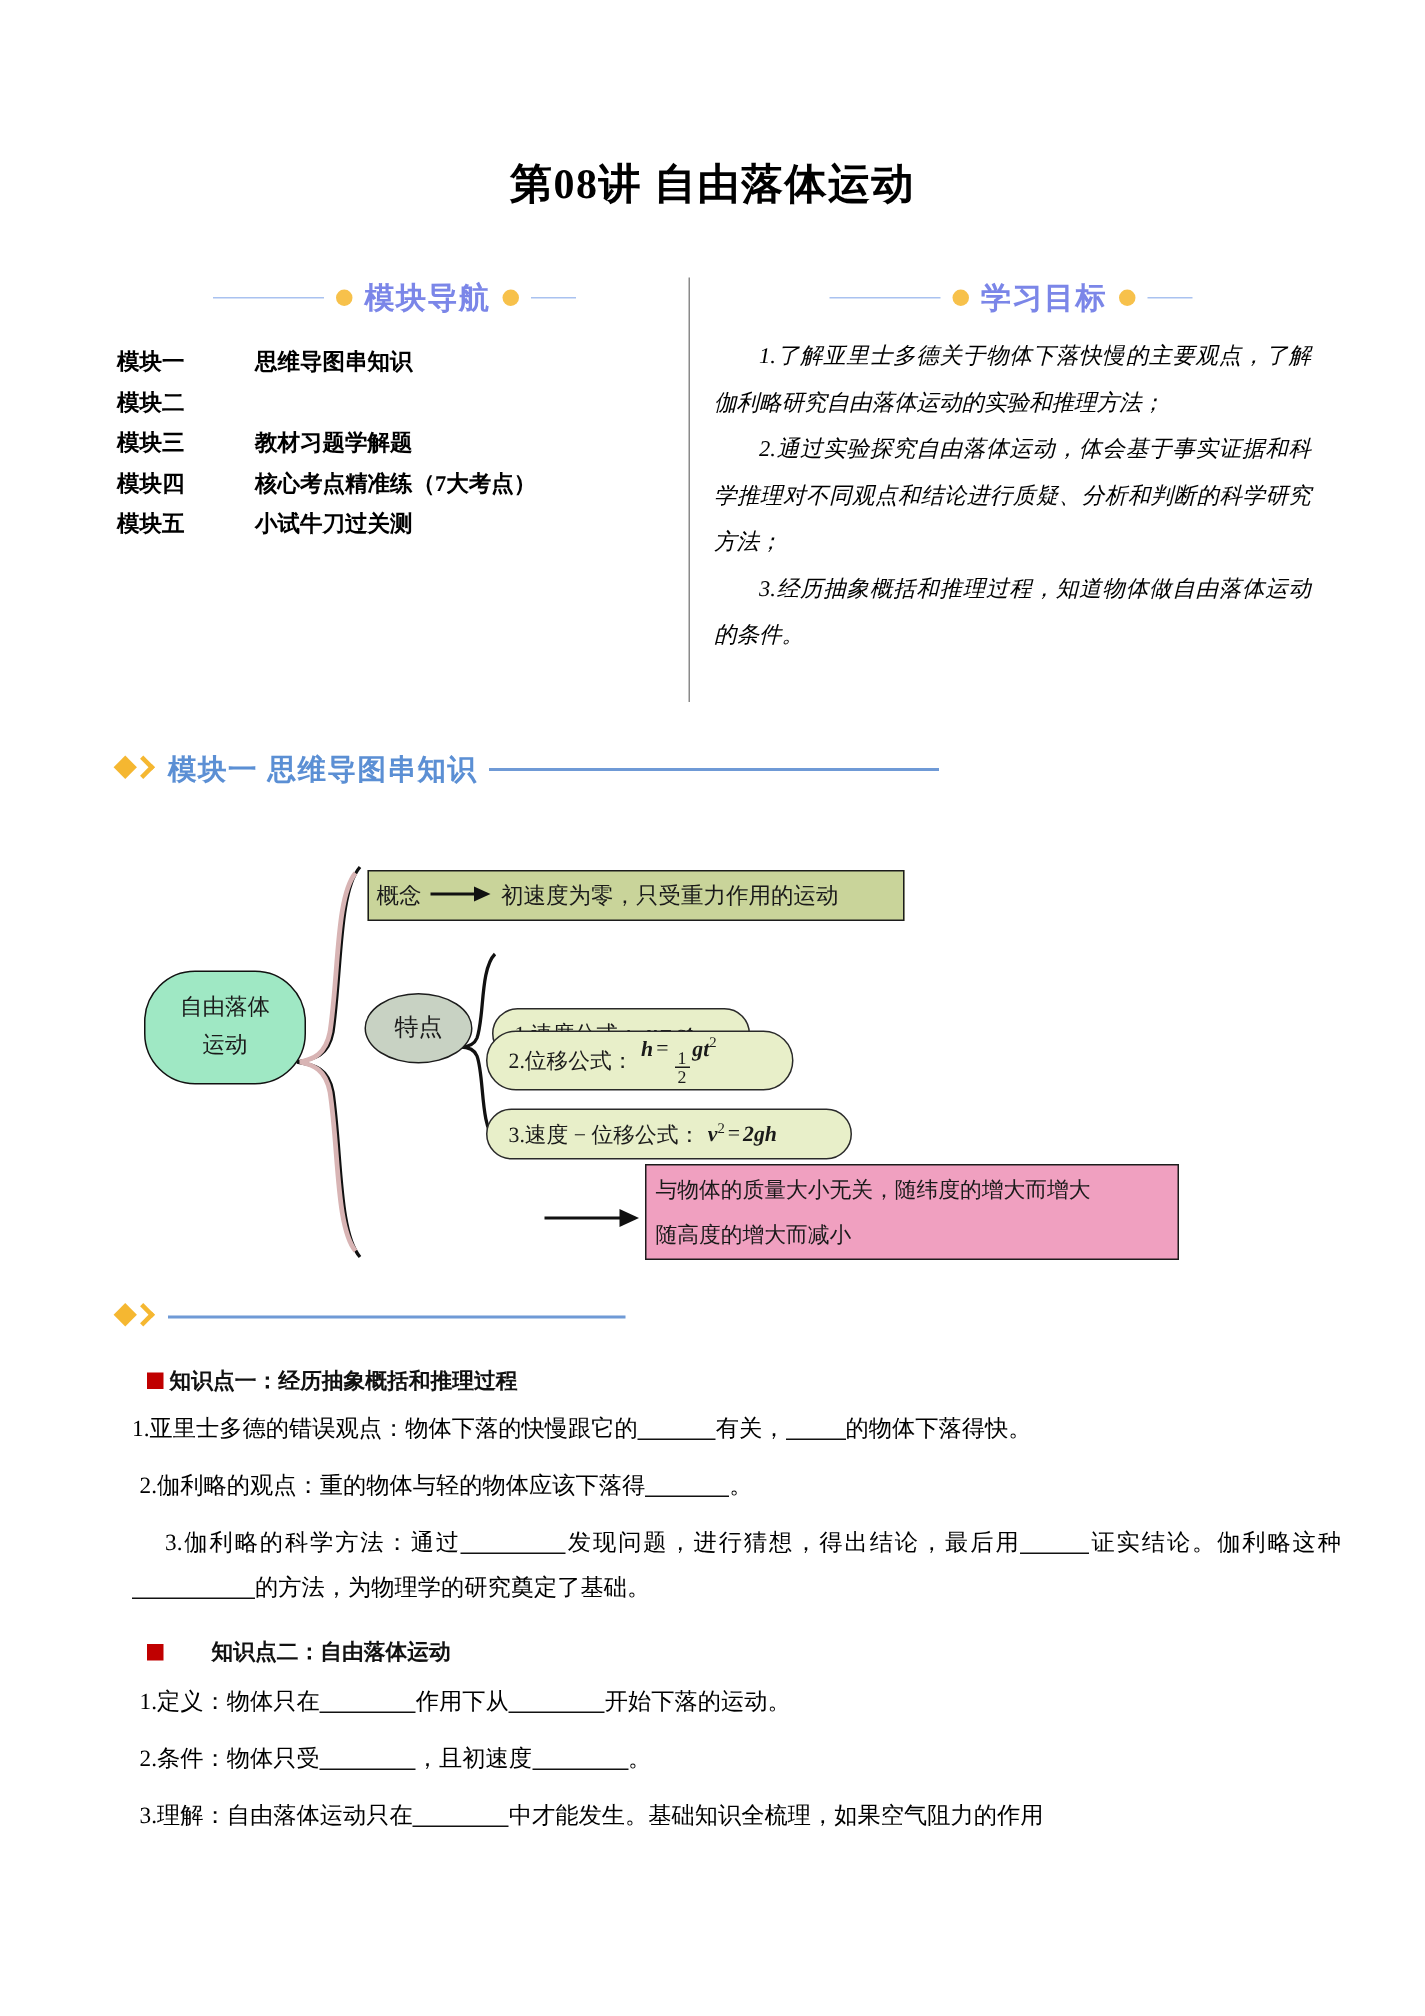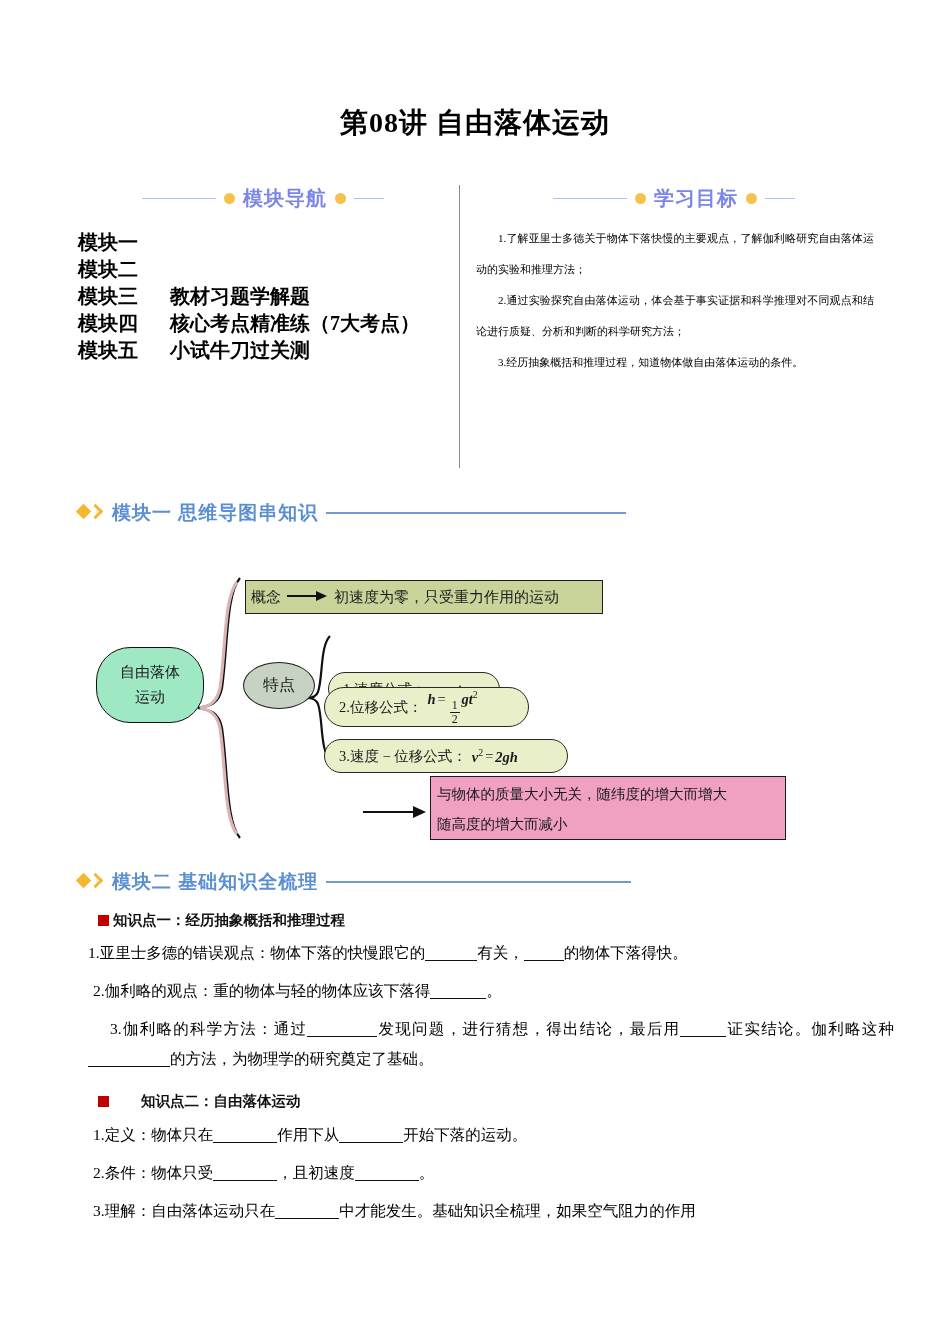--- a/index.html
+++ b/index.html
@@ -43,29 +43,30 @@
     width:11px;height:11px;border-radius:50%;background:#f7c14b;flex:0 0 auto;
   }
   .banner .btxt{
     font-family:"Liberation Sans","DejaVu Sans",sans-serif;
     font-size:20px;font-weight:bold;color:#7b86e8;letter-spacing:1px;
     white-space:nowrap;
   }
 
   
   .mod-list{margin-top:16px;}
-  .mod-row{display:flex;font-size:20px;font-weight:bold;line-height:27px;}
+  .mod-row{display:flex;font-size:15px;font-weight:bold;line-height:27px;}
   .mod-key{width:92px;flex:0 0 92px;}
   .mod-val{flex:1;}
 
   
   .goals{margin-top:10px;padding-left:6px;padding-right:4px;}
   .goal-p{
-    font-size:11px;line-height:31px;text-align:justify;text-indent:2em;
+    font-size:15px;line-height:31px;text-align:justify;text-indent:2em;
     margin:0;
+    font-style:italic;
   }
 
   
   .sec{position:absolute;display:flex;align-items:center;gap:8px;}
   .sec .ico{display:inline-block;position:relative;width:26px;height:18px;flex:0 0 26px;}
   .sec .ico .dia{
     position:absolute;left:0;top:2px;width:11px;height:11px;background:#f5b731;
     transform:rotate(45deg);
   }
   .sec .ico .chev{
@@ -176,20 +177,21 @@
       <div class="banner">
         <span class="rule l"></span>
         <span class="dot"></span>
         <span class="btxt">模块导航</span>
         <span class="dot"></span>
         <span class="rule r"></span>
       </div>
       <div class="mod-list">
         <div class="mod-row">
           <span class="mod-key">模块一</span>
+          <span class="mod-val">思维导图串知识</span>
         </div>
         <div class="mod-row">
           <span class="mod-key">模块二</span>
         </div>
         <div class="mod-row">
           <span class="mod-key">模块三</span>
           <span class="mod-val">教材习题学解题</span>
         </div>
         <div class="mod-row">
           <span class="mod-key">模块四</span>
@@ -290,21 +292,20 @@
       <span>与物体的质量大小无关，随纬度的增大而增大</span>
       <span>随高度的增大而减小</span>
     </div>
   </div>
 
   <div class="sec" style="left:78px;top:869px;width:640px;">
     <span class="ico">
       <span class="dia"></span>
         <span class="chev"></span>
     </span>
-    <span class="stxt">模块二 基础知识全梳理</span>
     <span class="sline" style="width:305px;"></span>
   </div>
 
   <div class="kp-head" style="left:98px;top:911px;">
     <span class="sq"></span>
     <span>知识点一：经历抽象概括和推理过程</span>
   </div>
 
   <div class="btext" style="left:88px;top:938px;width:800px;">
     <span>1.亚里士多德的错误观点：物体下落的快慢跟它的</span><span class="bl" style="width:52px;"></span><span>有关，</span><span class="bl" style="width:40px;"></span><span>的物体下落得快。</span>

